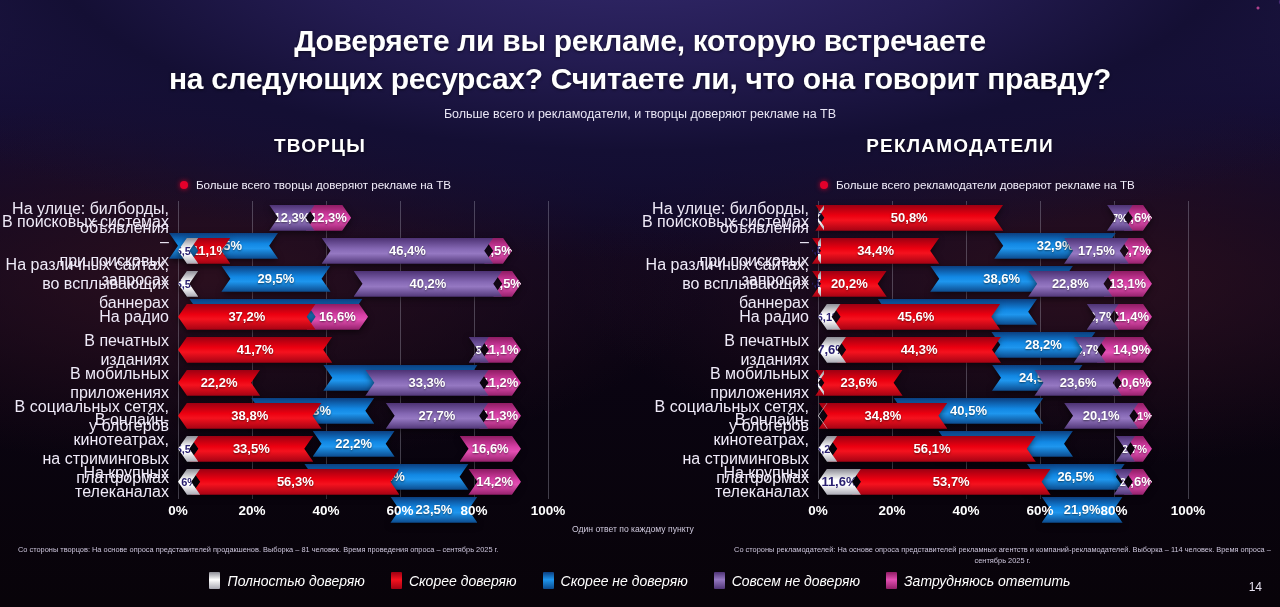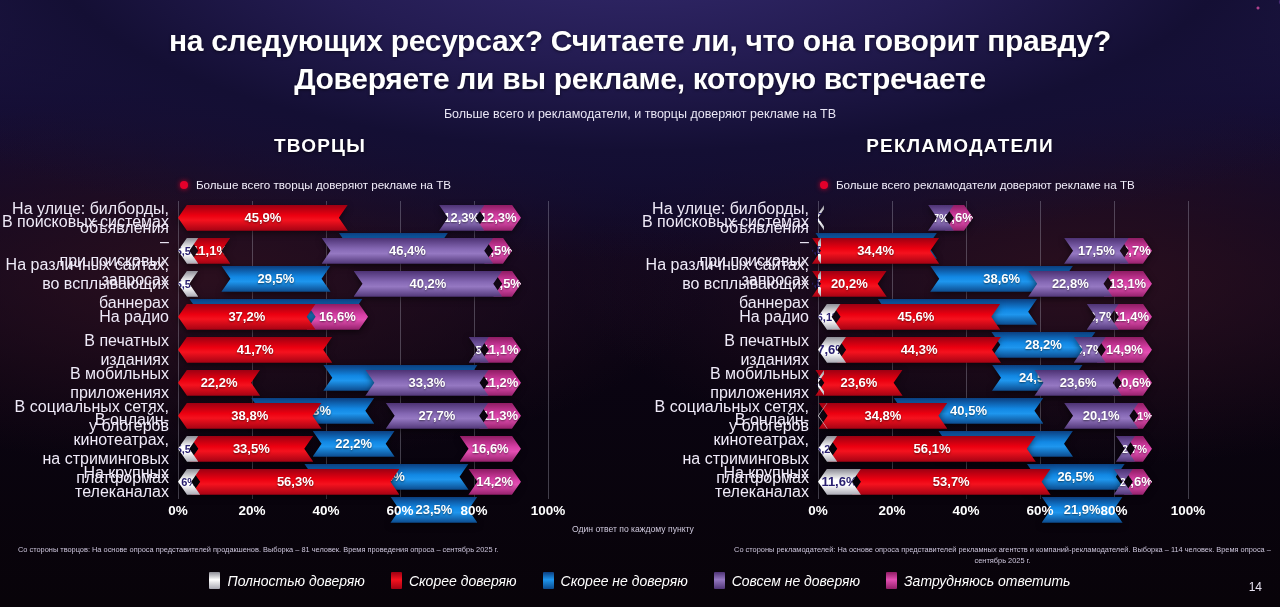--- a/index.html
+++ b/index.html
@@ -239,22 +239,22 @@
   }
 </style>
 </head>
 <body>
 
 <div id="bg"></div>
 
 <div id="page">
 
   <div id="header">
+    <div id="title-line1">Доверяете ли вы рекламе, которую встречаете</div>
     <div id="title-line2">на следующих ресурсах? Считаете ли, что она говорит правду?</div>
-    <div id="title-line1">Доверяете ли вы рекламе, которую встречаете</div>
     <div id="subtitle">Больше всего и рекламодатели, и творцы доверяют рекламе на ТВ</div>
   </div>
 
   <div id="panels">
 
     <div class="panel" id="panel-creators">
       <div class="panel-title">ТВОРЦЫ</div>
       <div class="panel-note">
         <span class="note-dot"></span>
         <span>Больше всего творцы доверяют рекламе на ТВ</span>
@@ -266,23 +266,20 @@
             <div class="gl" style="left: 148px;"></div>
             <div class="gl" style="left: 222px;"></div>
             <div class="gl" style="left: 296px;"></div>
             <div class="gl" style="left: 370px;"></div>
           </div>
         <div class="rows">
             <div class="row">
               <div class="row-label" style="width: 178px;">На улице: билборды,
 объявления</div>
               <div class="bar" style="width: 370px;">
-                <div class="seg first c-red" style="width: 169.83px; margin-left: 0px; z-index: 5;">
-                  <span class="lbl">45,9%</span>
-                </div>
                 <div class="seg mid c-blue" style="width: 109.15px; margin-left: -9px; z-index: 4;">
                   <span class="lbl">29,5%</span>
                 </div>
                 <div class="seg mid c-purple" style="width: 45.51px; margin-left: -9px; z-index: 3;">
                   <span class="lbl">12,3%</span>
                 </div>
                 <div class="seg last c-pink" style="width: 45.51px; margin-left: -9px; z-index: 2;">
                   <span class="lbl">12,3%</span>
                 </div>
               </div>
@@ -455,20 +452,23 @@
             <div class="gl" style="left: 370px;"></div>
           </div>
         <div class="rows">
             <div class="row">
               <div class="row-label" style="width: 178px;">На улице: билборды,
 объявления</div>
               <div class="bar" style="width: 370px;">
                 <div class="seg first c-white" style="width: 6.29px; margin-left: 0px; z-index: 6;">
                   <span class="lbl" style="font-size: 10px;">1,7%</span>
                 </div>
+                <div class="seg mid c-red" style="width: 187.96px; margin-left: -9px; z-index: 5;">
+                  <span class="lbl">50,8%</span>
+                </div>
                 <div class="seg mid c-blue" style="width: 121.73px; margin-left: -9px; z-index: 4;">
                   <span class="lbl">32,9%</span>
                 </div>
                 <div class="seg mid c-purple" style="width: 25.9px; margin-left: -9px; z-index: 3;">
                   <span class="lbl" style="font-size: 11px;">7%</span>
                 </div>
                 <div class="seg last c-pink" style="width: 28.12px; margin-left: -9px; z-index: 2;">
                   <span class="lbl">7,6%</span>
                 </div>
               </div>
@@ -544,21 +544,21 @@
                 </div>
                 <div class="seg mid c-red" style="width: 163.91px; margin-left: -9px; z-index: 5;">
                   <span class="lbl">44,3%</span>
                 </div>
                 <div class="seg mid c-blue" style="width: 90.65px; margin-left: -9px; z-index: 4;">
                   <span class="lbl">24,5%</span>
                 </div>
                 <div class="seg mid c-purple" style="width: 32.19px; margin-left: -9px; z-index: 3;">
                   <span class="lbl">8,7%</span>
                 </div>
-                <div class="seg last c-pink" style="width: 55.13px; margin-left: -9px; z-index: 2;">
+                <div class="seg last c-pink" style="width: 55.13px; margin-left: -9px; z-index: 2; justify-content: flex-end;">
                   <span class="lbl">14,9%</span>
                 </div>
               </div>
             </div>
             <div class="row">
               <div class="row-label" style="width: 178px;">В мобильных
 приложениях</div>
               <div class="bar" style="width: 370px;">
                 <div class="seg first c-white" style="width: 6.29px; margin-left: 0px; z-index: 6;">
                   <span class="lbl" style="font-size: 10px;">1,7%</span>

